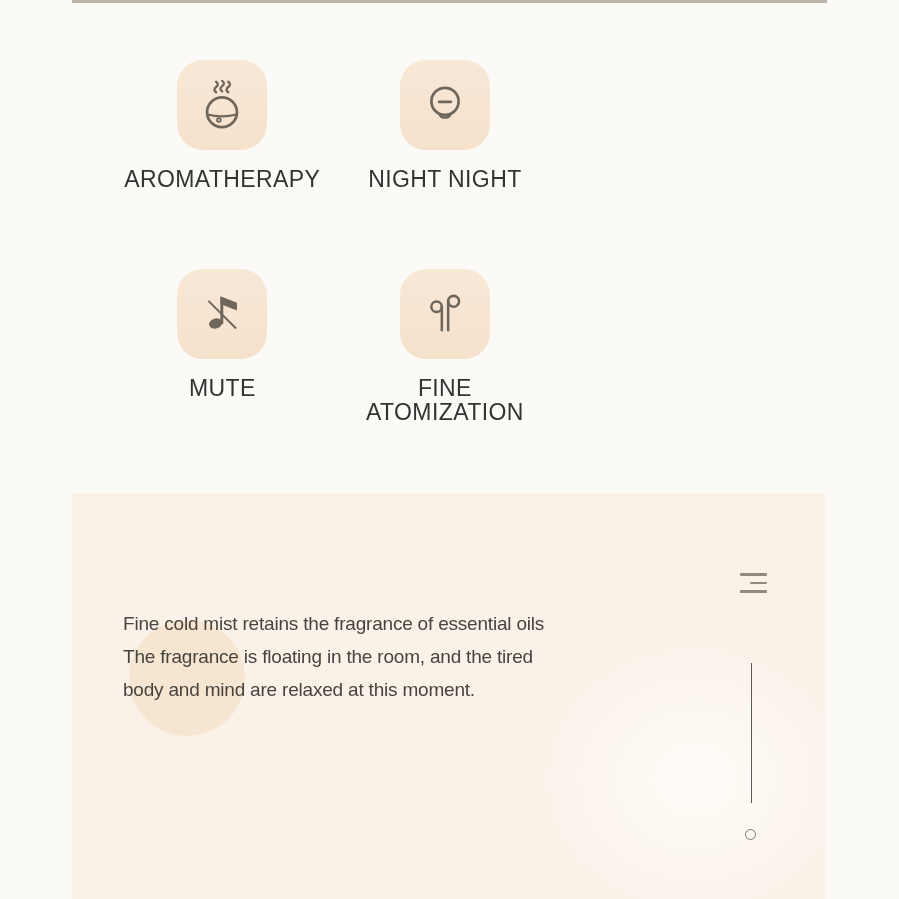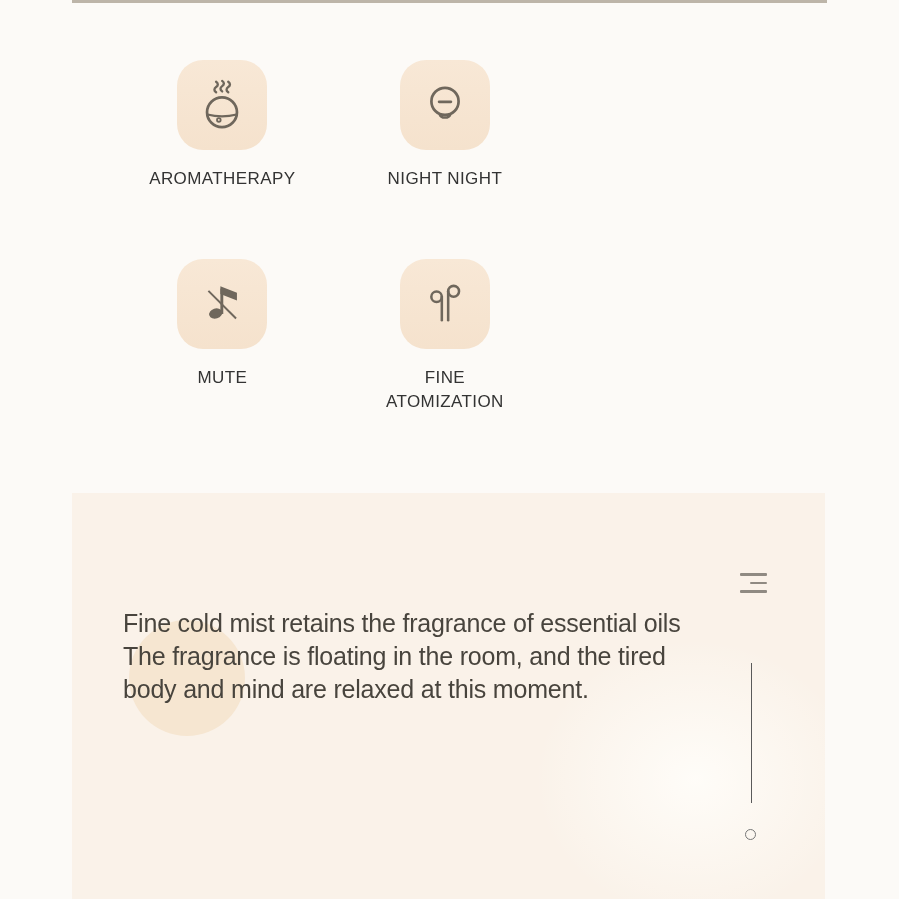--- a/index.html
+++ b/index.html
@@ -10,45 +10,45 @@
   }
   *{margin:0;padding:0;box-sizing:border-box;}
   html,body{width:899px;height:899px;}
   body{font-family:"Liberation Sans","DejaVu Sans",sans-serif;background:#ffffff;}
   .page{position:relative;width:899px;height:899px;background:var(--page-bg);overflow:hidden;}
 
   .top-rule{position:absolute;left:72px;top:0;width:755px;height:3px;background:var(--top-rule);opacity:.85;}
 
   .row{position:absolute;left:111px;width:668px;display:flex;}
   .row1{top:60px;}
-  .row2{top:259px;}
+  .row2{top:269px;}
   .feature{width:222.6px;display:flex;flex-direction:column;align-items:center;}
   .tile{width:90px;height:90px;border-radius:26px;
         background:linear-gradient(180deg,var(--tile-bg),#f5e2cd);
         display:flex;align-items:center;justify-content:center;}
-  .feature-label{margin-top:17px;font-size:17px;line-height:24px;letter-spacing:.4px;
+  .feature-label{margin-top:17px;font-size:23px;line-height:24px;letter-spacing:.4px;
         color:var(--label-text);text-align:center;white-space:pre-line;}
 
   svg .st{stroke:var(--icon);fill:none;}
   svg .fl{fill:var(--icon);stroke:none;}
   svg .mk{fill:var(--tile-bg);stroke:var(--icon);}
 
   .panel{position:absolute;left:72px;top:493px;width:753px;height:406px;
          background:var(--panel-bg);overflow:hidden;}
   .deco-circle{position:absolute;left:57px;top:127px;width:116px;height:116px;border-radius:50%;
          background:var(--deco-circle);}
   .corner-glow{position:absolute;right:-30px;bottom:-20px;width:320px;height:280px;
          background:radial-gradient(closest-side,rgba(255,253,249,.95),rgba(255,253,249,0));}
   .menu-icon{position:absolute;right:58px;top:80px;width:27px;display:flex;flex-direction:column;
          align-items:flex-end;}
   .menu-icon i{display:block;height:2.5px;background:var(--menu-icon);border-radius:1px;}
   .menu-icon i:nth-child(1){width:27px;}
   .menu-icon i:nth-child(2){width:17px;margin-top:6px;}
   .menu-icon i:nth-child(3){width:27px;margin-top:6px;}
-  .desc{position:absolute;left:51px;top:114px;width:660px;font-size:25px;line-height:33px;
+  .desc{position:absolute;left:51px;top:114px;width:660px;font-size:19px;line-height:33px;
          letter-spacing:-.2px;color:var(--body-text);white-space:pre-line;z-index:2;}
   .vline{position:absolute;left:679px;top:170px;width:1px;height:140px;background:var(--line);}
   .ring{position:absolute;left:673px;top:336px;width:11px;height:11px;border-radius:50%;
          border:1.5px solid var(--ring);}
 </style>
 </head>
 <body>
 
 <div class="page">
 

